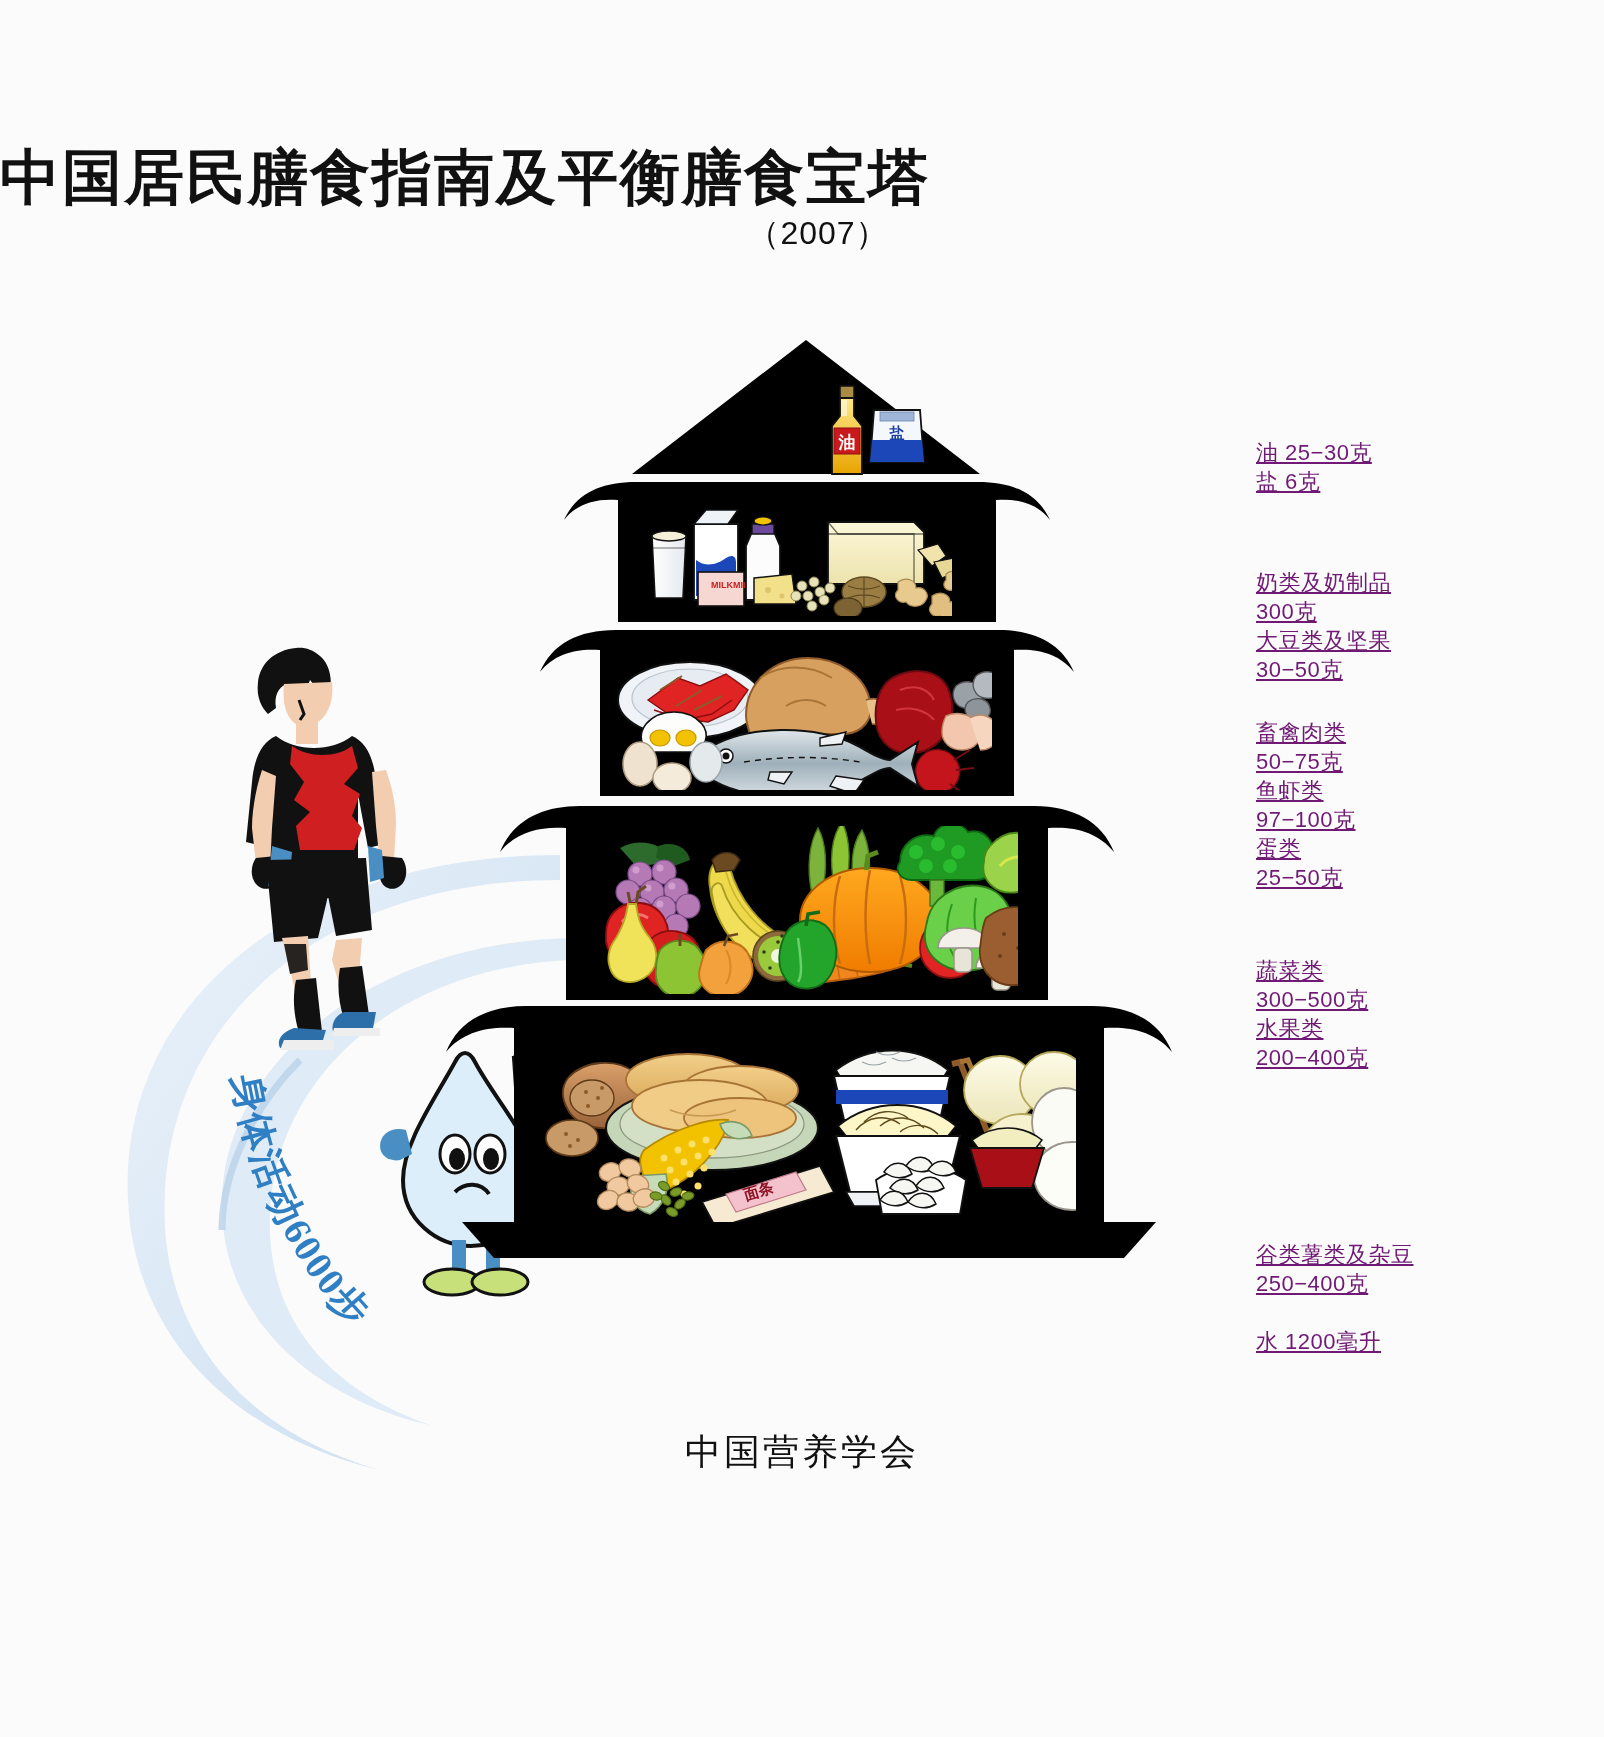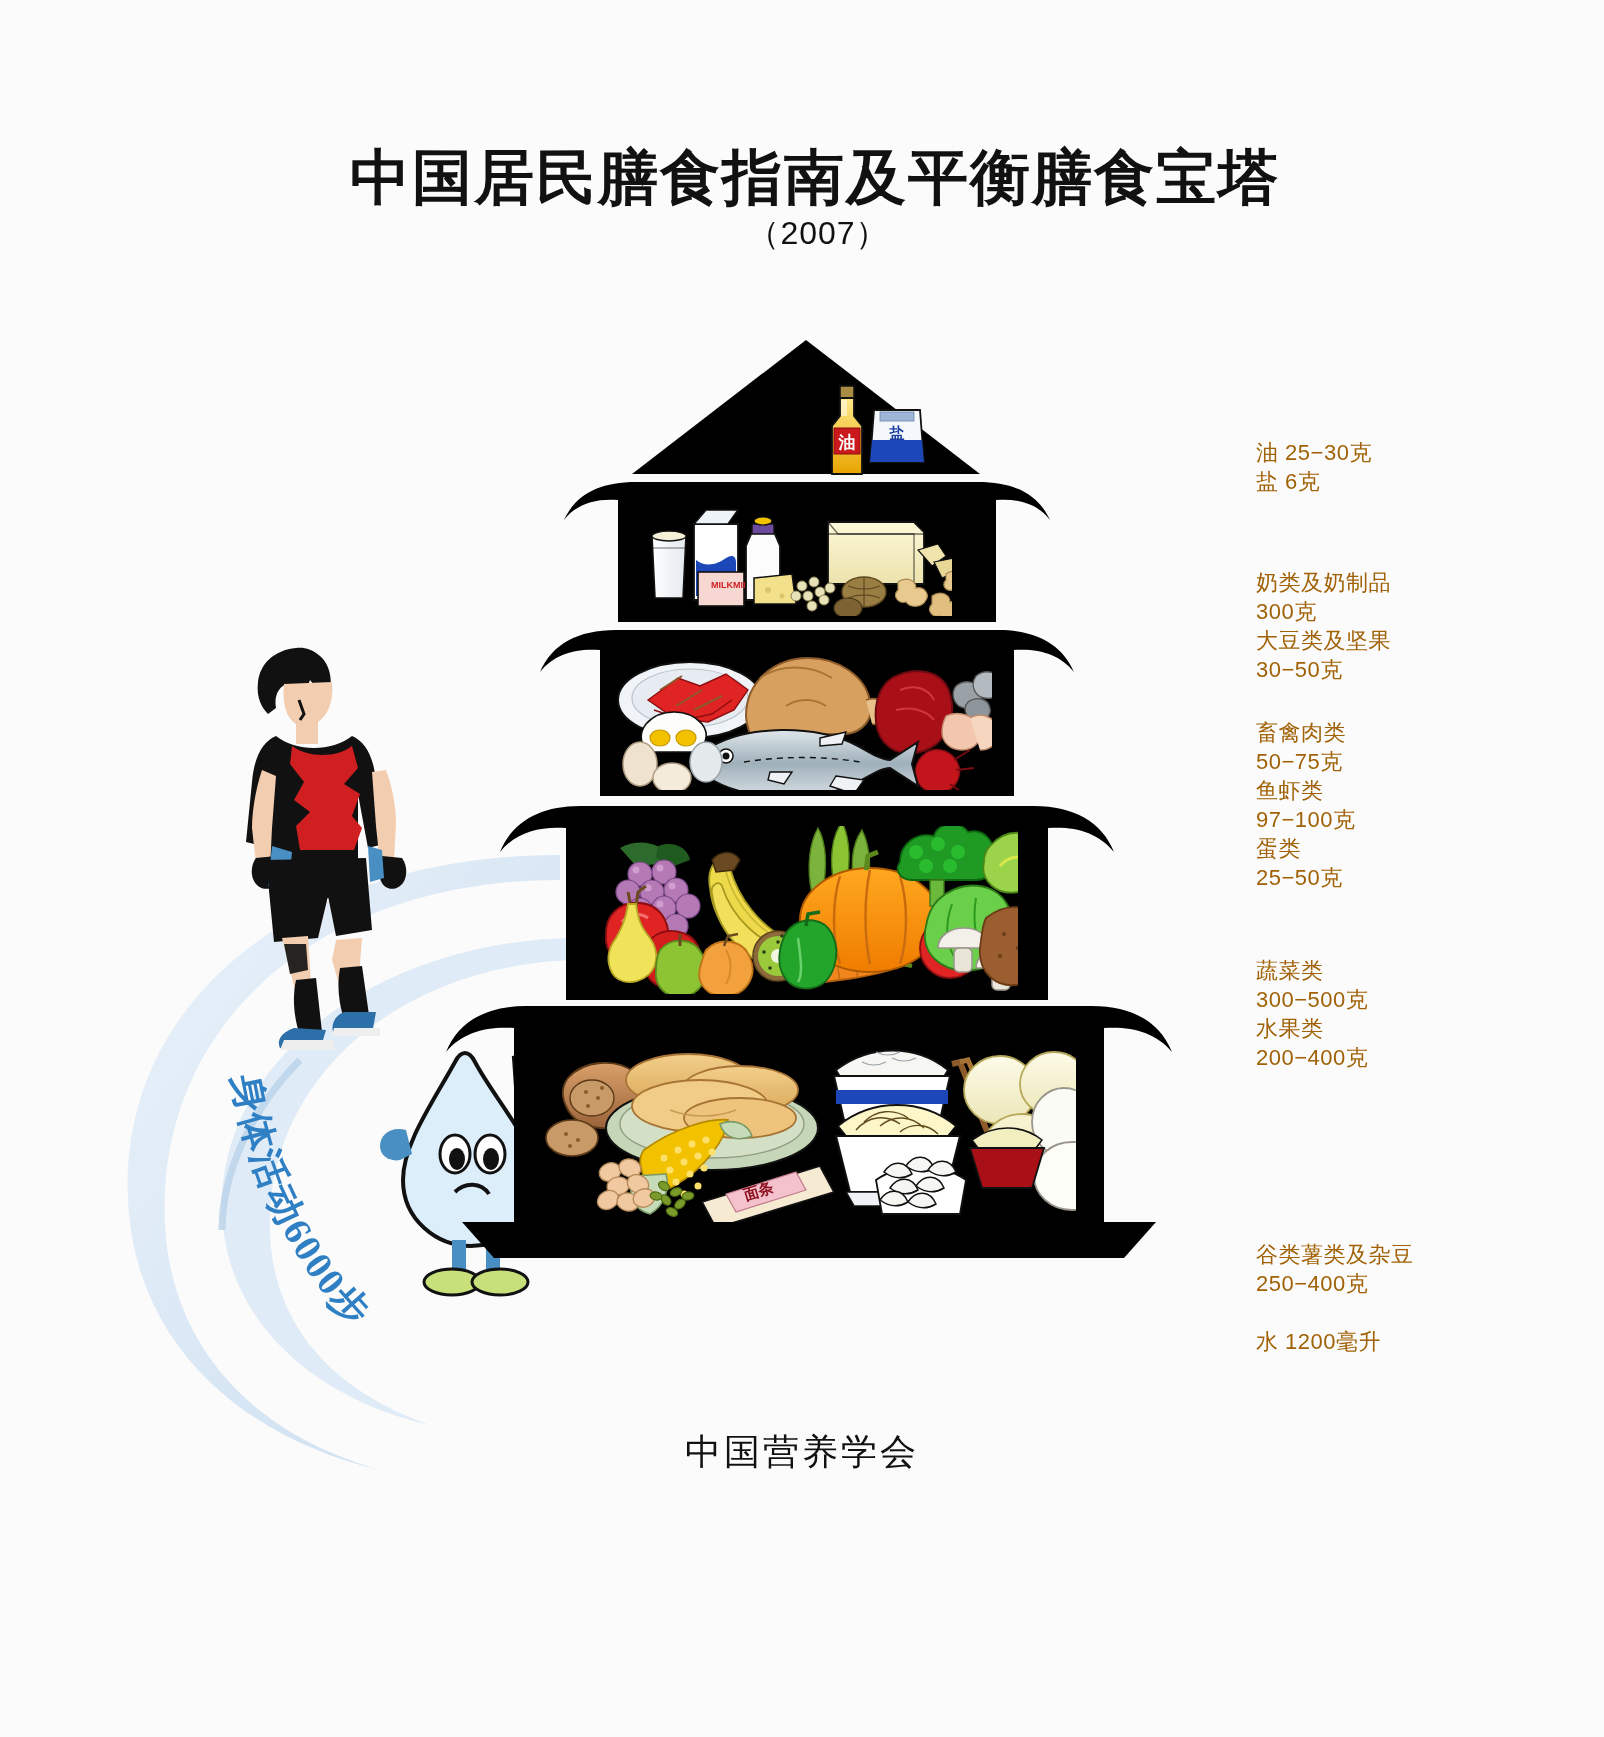--- a/index.html
+++ b/index.html
@@ -9,21 +9,21 @@
     background:#fbfbfb;
     font-family:"Liberation Sans","DejaVu Sans",sans-serif;
     position:relative;
     overflow:hidden;
   }
   #stage { position:absolute; inset:0; }
 
   
   .title-main {
     position:absolute; top:138px; left:0; width:1280px;
-    text-align:right;
+    text-align:left;
     font-family:"Liberation Serif","DejaVu Serif",serif;
     font-weight:700;
     font-size:60px;
     letter-spacing:2px;
     color:#111;
     white-space:nowrap;
   }
   .title-year {
     position:absolute; top:212px; left:16px; width:1604px;
     text-align:center;
@@ -38,23 +38,24 @@
     color:#111;
     letter-spacing:3px;
   }
 
   
   .label-block {
     position:absolute;
     left:1256px;
     font-size:22px;
     line-height:29px;
-    color:#a16207;
+    color:#701a75;
     white-space:pre-line;
     letter-spacing:0.5px;
+    text-decoration:underline;
   }
   #lbl-oil   { top:438px; }
   #lbl-dairy { top:568px; }
   #lbl-meat  { top:718px; }
   #lbl-veg   { top:948px;margin-top:8px; }
   #lbl-grain { top:1198px;margin-top:42px; }
 
   
   #pyramid { position:absolute; left:0; top:0; }
   #activity-layer { position:absolute; left:0; top:0; }

